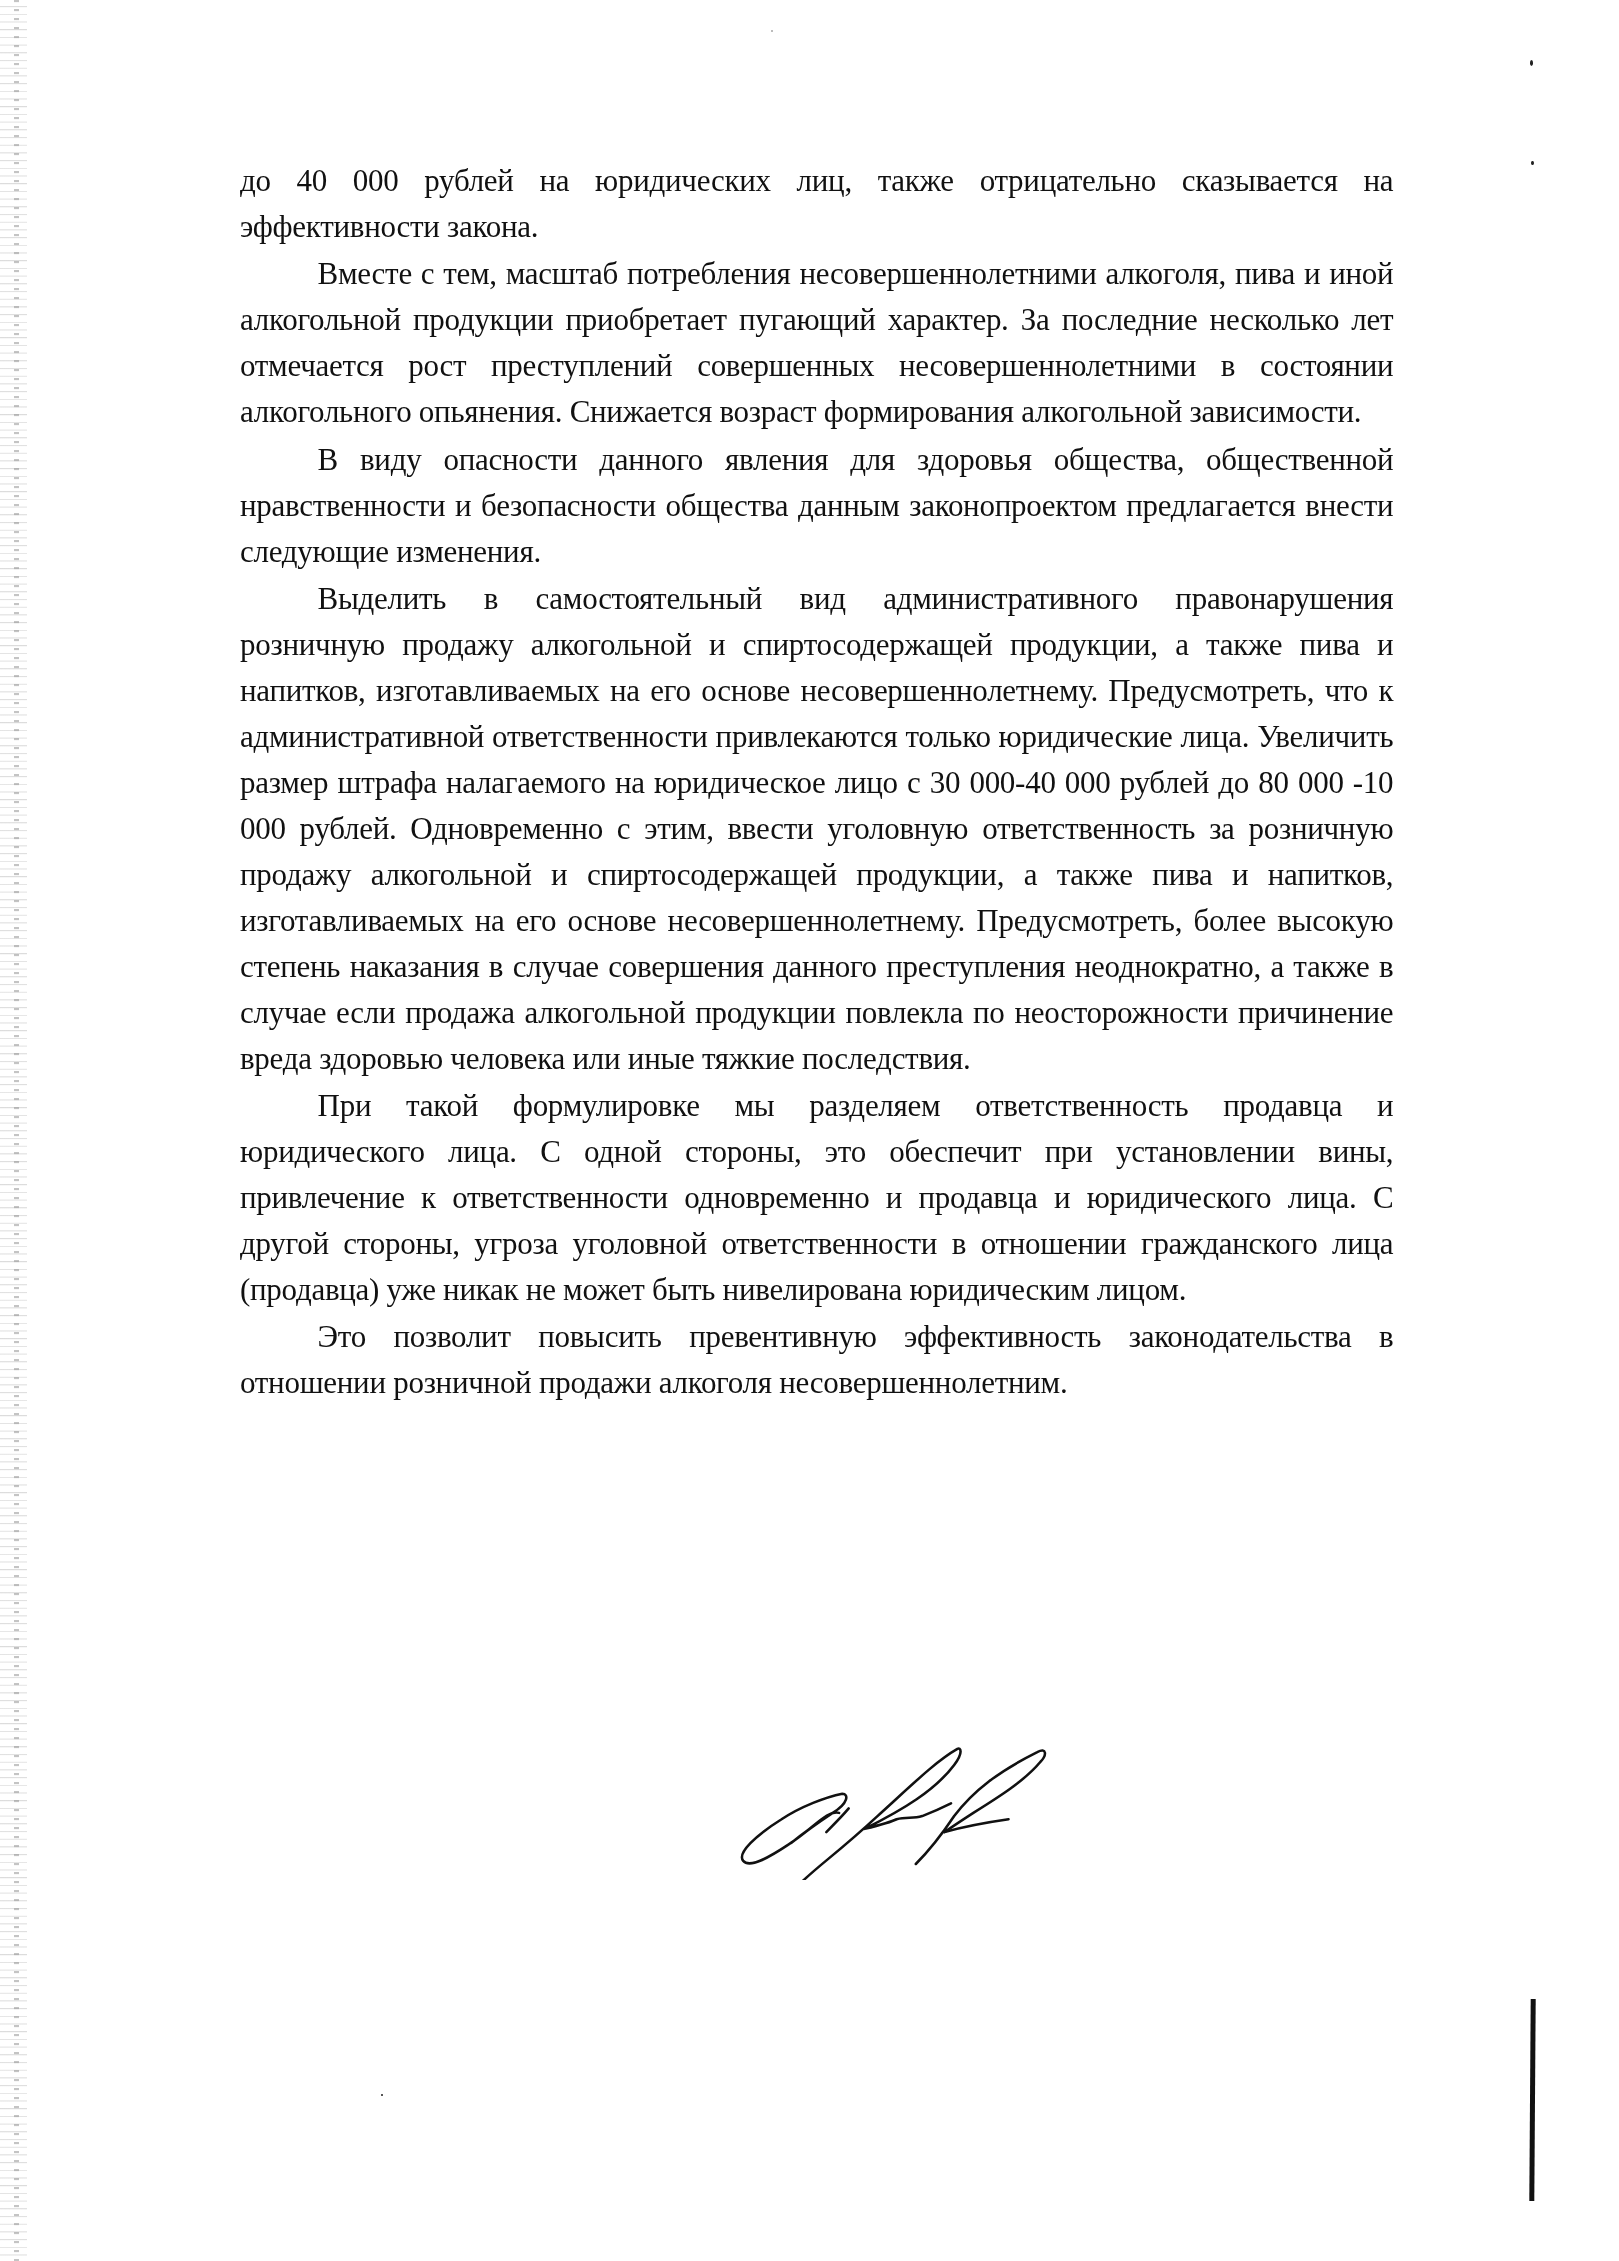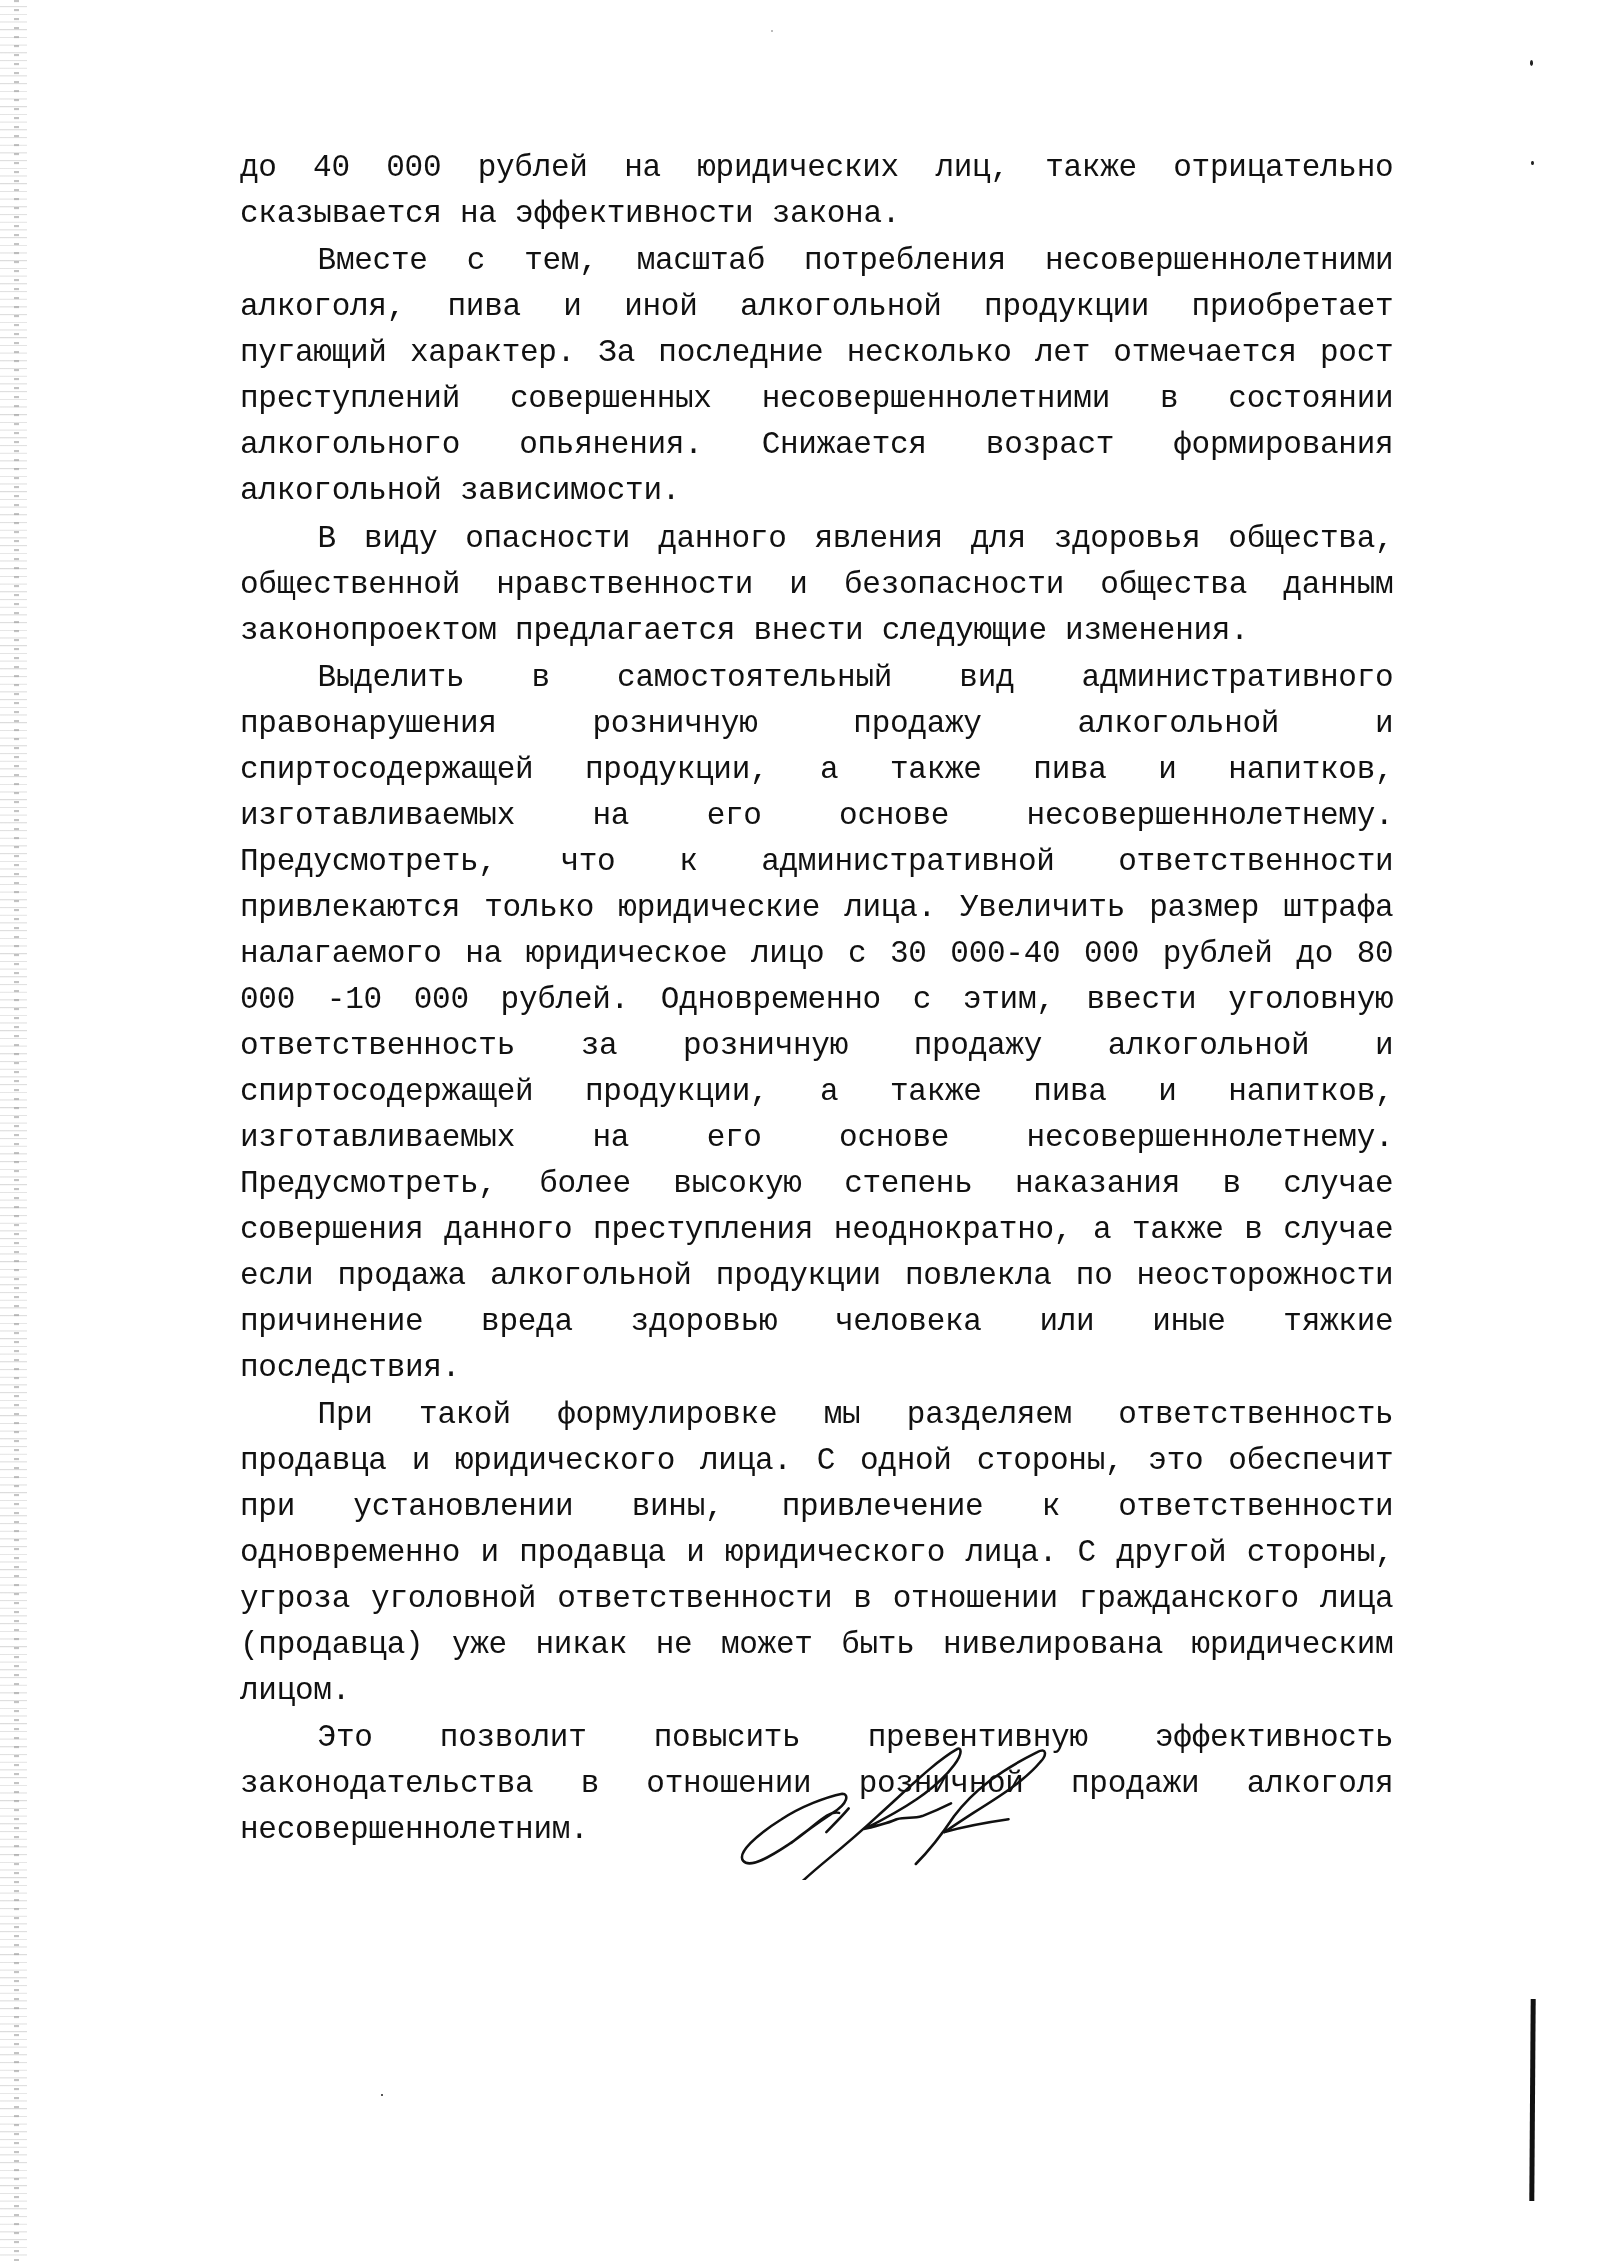--- a/index.html
+++ b/index.html
@@ -41,23 +41,22 @@
       180deg,
       rgba(60,60,60,0.5) 0px,
       rgba(60,60,60,0.5) 1.9px,
       rgba(255,255,255,0) 2.6px,
       rgba(255,255,255,0) 9px
     );
   }
   .page-body {
     position: absolute;
     left: 240px;
-    top: 145px;
+    top: 157px;
     width: 1189px;
-    font-family: Liberation Mono, monospace;
   }
   .para {
     font-size: 32px;
     line-height: 46px;
     text-align: justify;
     margin: 0 0 1.3px 0;
     letter-spacing: -0.3px;
     transform: scaleX(0.97);
     transform-origin: left top;
   }

